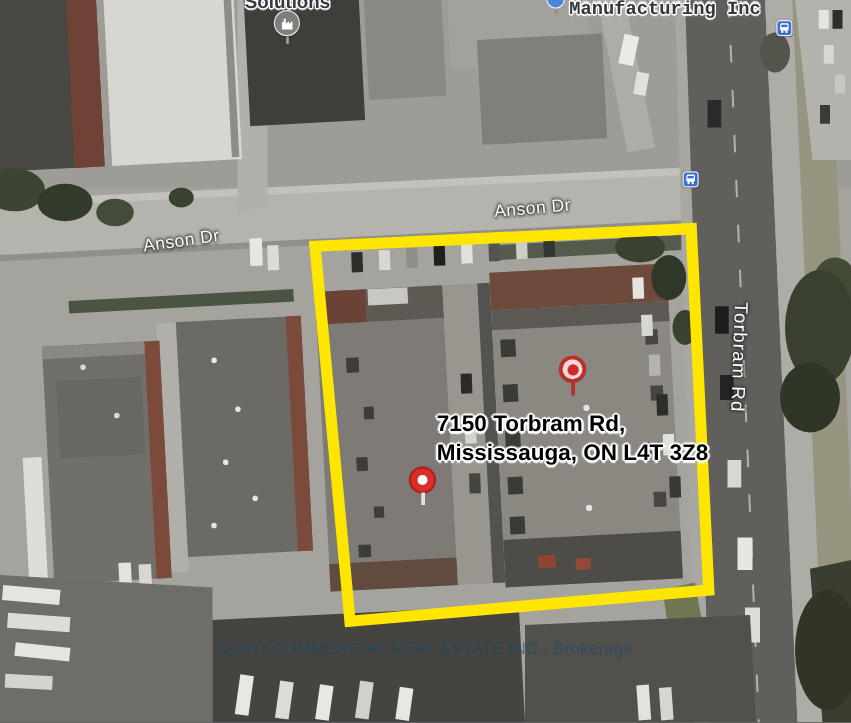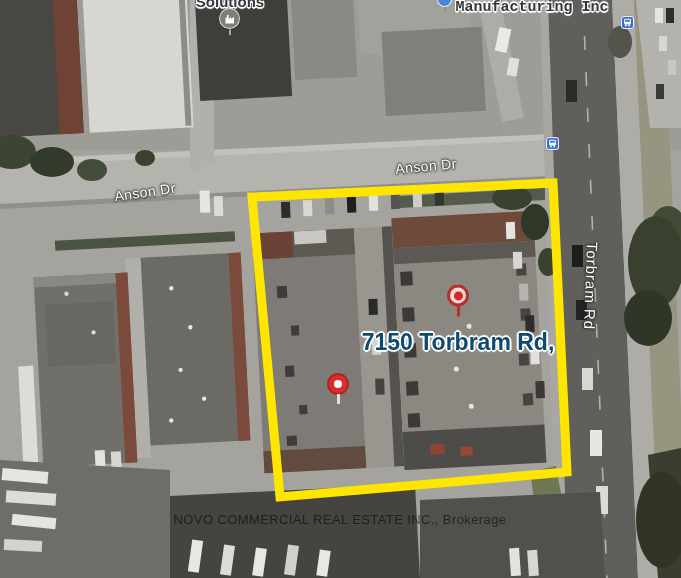--- a/index.html
+++ b/index.html
@@ -47,27 +47,27 @@
   .pin{position:absolute;left:0;top:0;transform:translate(-50%,-58%);display:flex;flex-direction:column;align-items:center;cursor:pointer;}
   .pin-head{width:22px;height:22px;border-radius:50%;display:flex;align-items:center;justify-content:center;}
   .pin-light .pin-head{background:#f7d6d6;border:3px solid #b5312c;}
   .pin-light .pin-dot{width:9px;height:9px;border-radius:50%;background:#cf2a24;}
   .pin-light .pin-stem{width:3px;height:11px;background:#b5312c;margin-top:-1px;}
   .pin-solid .pin-head{background:#d92f28;border:2px solid #b02320;}
   .pin-solid .pin-dot{width:8px;height:8px;border-radius:50%;background:#ffffff;}
   .pin-solid .pin-stem{width:3px;height:10px;background:#e3e0db;margin-top:-1px;}
   .marker-label{
     position:absolute;left:0;top:25px;transform:translateX(-50%);white-space:nowrap;
-    font-size:23px;font-weight:bold;line-height:1.28;color:#0c4a6e;
+    font-size:18px;font-weight:bold;line-height:1.28;color:#000000;
     text-shadow:-1px -1px 0 #fff,1px -1px 0 #fff,-1px 1px 0 #fff,1px 1px 0 #fff,-2px 0 1px #fff,2px 0 1px #fff,0 -2px 1px #fff,0 2px 1px #fff;
   }
   
   .watermark{
     position:absolute;left:340px;top:519px;z-index:5;transform:translate(-50%,-50%);
-    color:#000000;opacity:.55;font-size:13px;letter-spacing:.4px;white-space:nowrap;
+    color:#0c4a6e;opacity:.55;font-size:13px;letter-spacing:.4px;white-space:nowrap;
   }
 </style>
 </head>
 <body>
 
 <div class="map-viewport">
 
   <svg class="basemap" width="681" height="578" viewBox="0 0 681 578" xmlns="http://www.w3.org/2000/svg">
     <rect width="681" height="578" fill="#a5a39e"></rect>
     <rect x="0" y="0" width="681" height="150" fill="#9e9c96"></rect>
@@ -276,20 +276,21 @@
 
   <div class="marker m7150">
     <div class="pin pin-light">
       <span class="pin-head">
           <span class="pin-dot"></span>
         </span>
       <span class="pin-stem"></span>
     </div>
     <div class="marker-label">
       <div>7150 Torbram Rd,</div>
+      <div>Mississauga, ON L4T 3Z8</div>
     </div>
   </div>
 
   <div class="marker m2460">
     <div class="pin pin-solid">
       <span class="pin-head">
           <span class="pin-dot"></span>
         </span>
       <span class="pin-stem"></span>
     </div>

